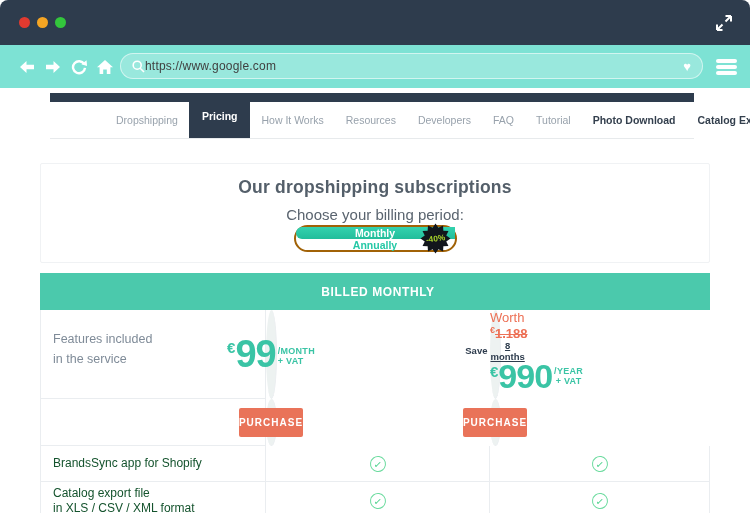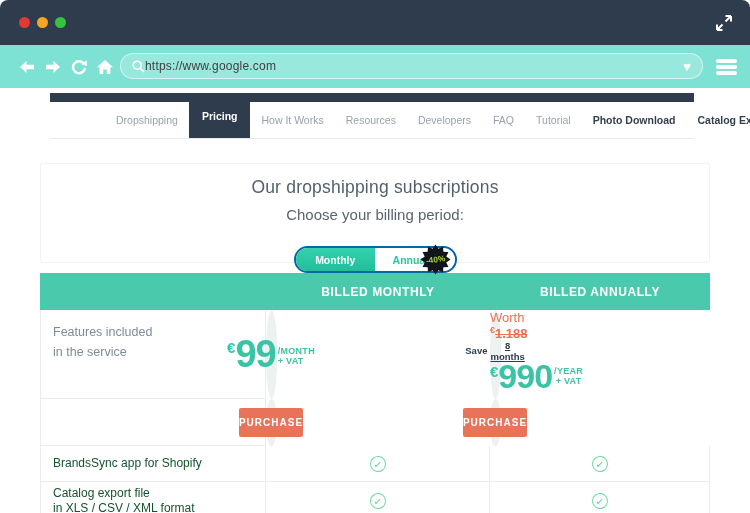--- a/index.html
+++ b/index.html
@@ -33,24 +33,24 @@
   .strip { position:absolute; left:0; top:0; width:100%; height:9px; background:#2e3c4d; }
   .tabs { position:absolute; left:55px; top:0; bottom:0; display:flex; }
   .tab { display:flex; align-items:center; padding:9px 11px 0; font-size:10.5px; color:#98a2ac;
     white-space:nowrap; cursor:default; }
   .tab.active { background:#2e3c4d; color:#fff; font-weight:bold; padding:9px 13px 8px; }
   .tab.strong { color:#333f4d; font-weight:bold; }
 
   
   .subs-box { margin:24px 0 0 40px; width:670px; height:100px; border:1px solid #f0f2f4;
     border-radius:2px; text-align:center; }
-  .subs-title { margin-top:13px; font-size:17.5px; font-weight:normal; color:#545f6a; letter-spacing:0.2px; }
+  .subs-title { margin-top:13px; font-size:17.5px; font-weight:bold; color:#545f6a; letter-spacing:0.2px; }
   .billing-label { margin-top:8px; font-size:15px; color:#5a646f; }
-  .toggle { position:relative; margin:23px auto 0; width:163px; height:27px; border:2px solid #0369a1;
-    border-radius:15px; background:#fff; display:flex; }
+  .toggle { position:relative; margin:2px auto 0; width:163px; height:27px; border:2px solid #a16207;
+    border-radius:15px; background:#fff; display:flex;flex-direction:column; }
   .seg { flex:1; display:flex; align-items:center; justify-content:center; font-size:10.5px; font-weight:bold; }
   .seg.monthly { background:linear-gradient(#34d2ae,#22bd9b); color:#fff; border-radius:12px 0 0 12px; }
   .seg.annually { color:#25c8a6; }
   .badge { position:absolute; right:4px; top:-4px; width:31px; height:31px; }
 
   
   .pricing-table { margin:10px 0 0 40px; width:670px; }
   .thead { display:grid; grid-template-columns:226px 224px 220px; height:37px; background:#4bc9ac; }
   .th { display:flex; align-items:center; justify-content:center; color:#fff; font-weight:bold;
     font-size:12px; letter-spacing:0.6px; }
@@ -58,21 +58,21 @@
   .row { display:grid; grid-template-columns:225px 224px 220px; }
   .cell { border-right:1px solid #eaedf0; border-bottom:1px solid #eaedf0; background:#fff; }
   .cell.light { background:#edf2f1; }
   .cell.center { display:flex; align-items:center; justify-content:center; }
   .row.price-row .cell { height:89px; }
   .row.purchase-row .cell { height:47px; }
   .row.feat-row-1 .cell { height:36px; }
   .row.feat-row-2 .cell { height:38px; }
   .row.partial .cell { height:8px; border-bottom:none; }
 
-  .feature-head { padding:12px 14px 0 12px; font-size:12.5px; color:#7f8b98; line-height:20px; }
+  .feature-head { padding:19px 14px 0 12px; font-size:12.5px; color:#7f8b98; line-height:20px; }
   .feature-cell { display:flex; flex-direction:column; justify-content:center; padding-left:12px;
     font-size:12px; color:#14532d; line-height:15px; }
 
   .price { display:inline-flex; align-items:flex-start; color:#3ac4a5; }
   .price .cur { font-size:15px; font-weight:bold; margin-top:3px; }
   .price .amt { font-size:38px; font-weight:bold; line-height:36px; letter-spacing:-1px; }
   .price .suf { font-size:9px; font-weight:bold; align-self:flex-end; margin:0 0 6px 2px; letter-spacing:0.3px; }
   .annual-cell { padding-top:0; text-align:center; }
   .annual-cell .price .amt { font-size:34px; line-height:32px; }
   .worth { font-size:13px; color:#ed7055; }
@@ -172,21 +172,20 @@
         <polygon fill="#12161c" points="31.5,16 27.1,19 29.4,23.8 24.1,24.1 23.8,29.4 19,27.1 16,31.5 13,27.1 8.25,29.4 7.9,24.1 2.6,23.8 4.9,19 0.5,16 4.9,13 2.6,8.25 7.9,7.9 8.25,2.6 13,4.9 16,0.5 19,4.9 23.8,2.6 24.1,7.9 29.4,8.25 27.1,13"></polygon>
         <text x="16" y="19" text-anchor="middle" font-size="8.5" font-weight="bold" fill="#a8d32a" font-family="Liberation Sans, sans-serif" transform="rotate(-8 16 16)">-40%</text>
       </svg>
     </div>
   </div>
 
   <div class="pricing-table">
     <div class="thead">
       <div class="th"></div>
       <div class="th">BILLED MONTHLY</div>
-      <div class="th">BILLED ANNUALLY</div>
     </div>
 
     <div class="tbody">
 
       <div class="row price-row">
         <div class="cell feature-head">
           <div>Features included</div>
           <div>in the service</div>
         </div>
         <div class="cell light center">

